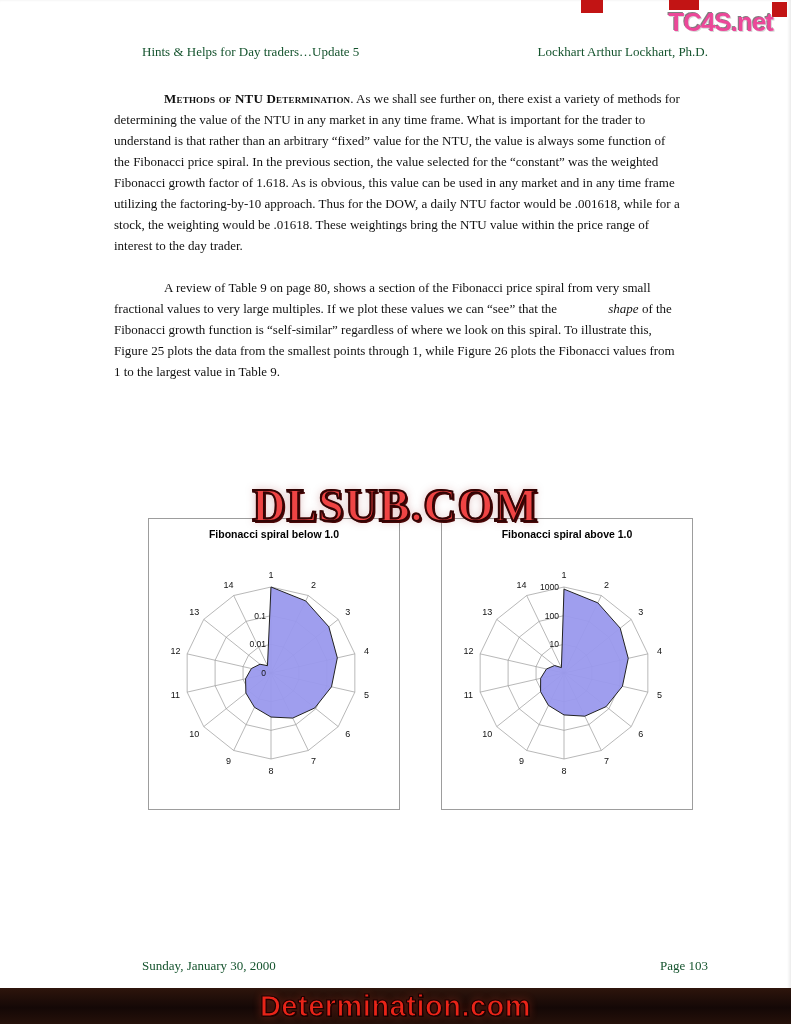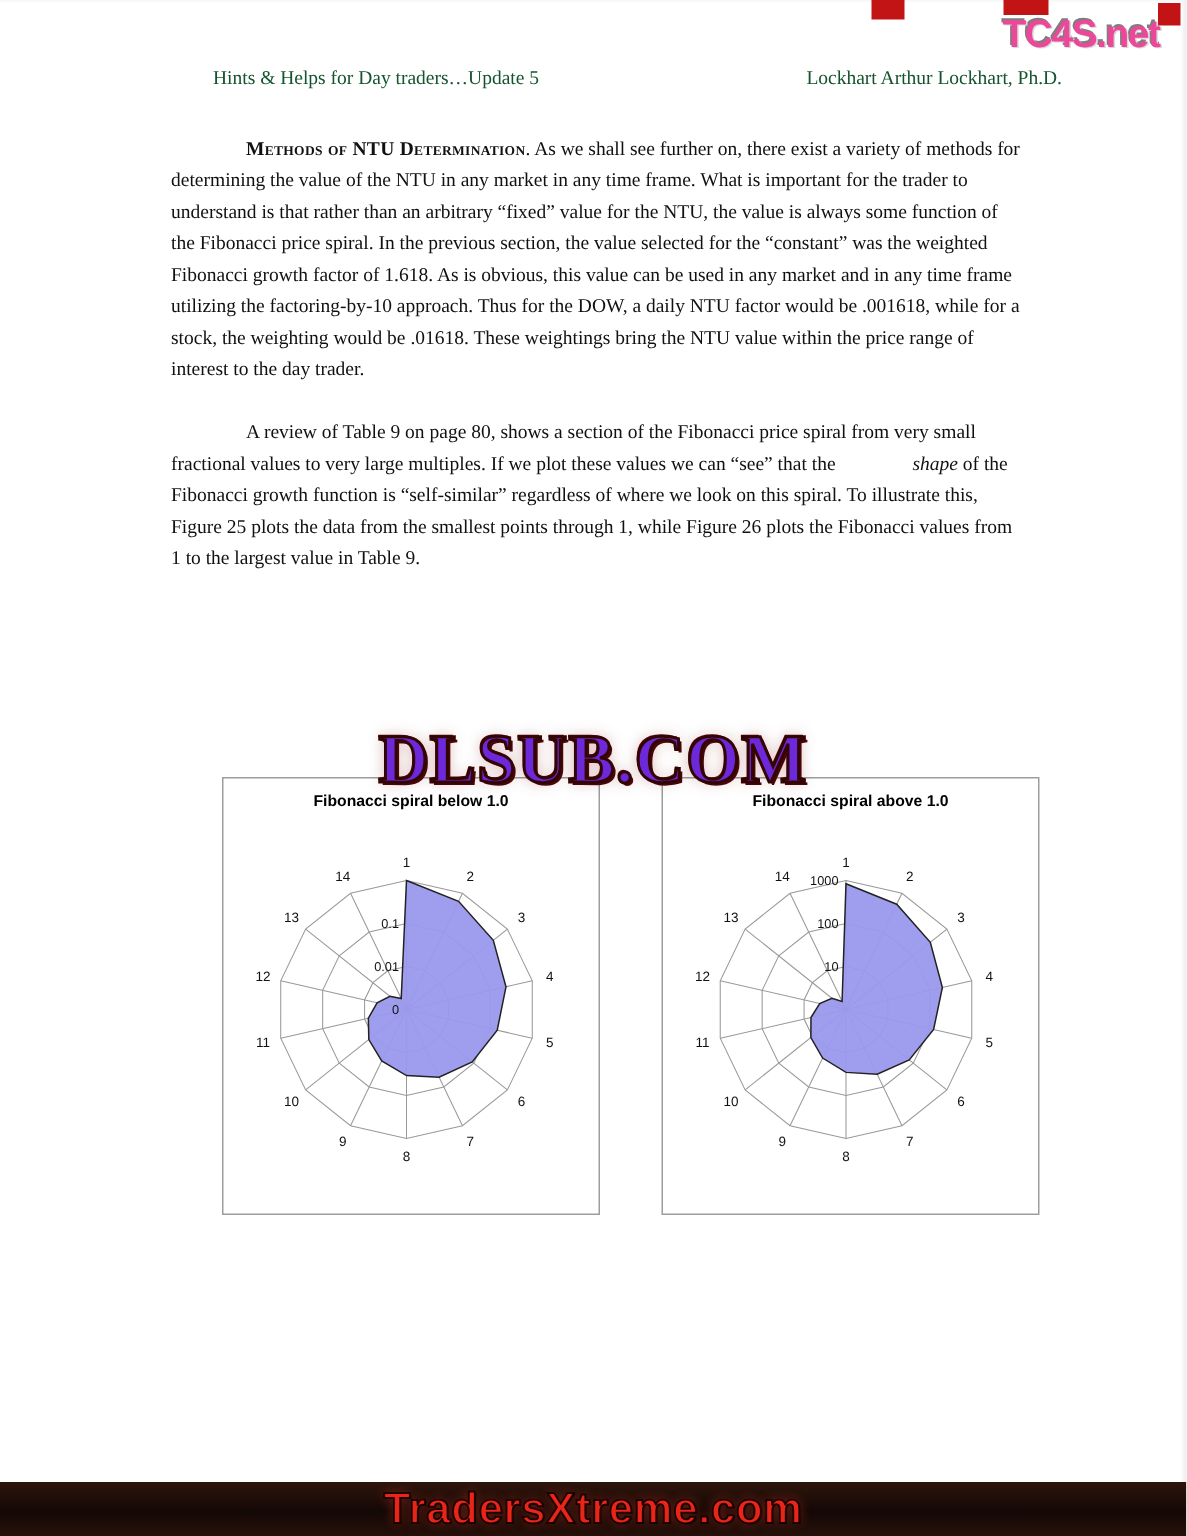--- a/index.html
+++ b/index.html
@@ -38,21 +38,21 @@
     font-size:13px; line-height:21px; text-align:left; }
   .bodytext p { margin:0 0 21px 0; text-indent:50px; }
   .lead { font-weight:bold; font-variant:small-caps; letter-spacing:.2px; }
   .ital { font-style:italic;margin-left:48px; }
 
   
   .dlsub {
     position:absolute; top:479px; left:50%; transform:translateX(-50%);
     z-index:6; white-space:nowrap;
     font-family:"Liberation Serif", serif; font-weight:bold;
-    font-size:46px; letter-spacing:1px; color:#6d28d9;
+    font-size:46px; letter-spacing:1px; color:#ef4444;
     -webkit-text-stroke:2px #330404;
     text-shadow: 2px 2px 0 #4a0606, -1px -1px 0 #5a0808,
                  0 0 10px rgba(130,0,0,.35);
   }
 
   
   .figbox {
     position:absolute; top:518px; width:250px; height:290px;
     background:#fff; border:1px solid #9d9d9d; z-index:2;margin-left:28px;
   }
@@ -185,18 +185,22 @@
         <text x="26.418067489693996" y="112.18404763492305" text-anchor="middle" font-size="9" fill="#111" font-family="&quot;Liberation Sans&quot;, sans-serif">12</text>
         <text x="45.349241458834356" y="72.87305982576979" text-anchor="middle" font-size="9" fill="#111" font-family="&quot;Liberation Sans&quot;, sans-serif">13</text>
         <text x="79.46203821691466" y="45.669012190846814" text-anchor="middle" font-size="9" fill="#111" font-family="&quot;Liberation Sans&quot;, sans-serif">14</text>
         <text x="117" y="48" text-anchor="end" font-size="8.5" fill="#111" font-family="&quot;Liberation Sans&quot;, sans-serif">1000</text>
         <text x="117" y="76.638" text-anchor="end" font-size="8.5" fill="#111" font-family="&quot;Liberation Sans&quot;, sans-serif">100</text>
         <text x="117" y="105.362" text-anchor="end" font-size="8.5" fill="#111" font-family="&quot;Liberation Sans&quot;, sans-serif">10</text>
       </svg>
   </div>
 
 
+  <div class="footer">
+    <span>Sunday, January 30, 2000</span>
+    <span>Page 103</span>
+  </div>
 
   <div class="bottombar">
-    <span class="txt">TradersXtreme.com</span>
+    <span class="txt">Determination.com</span>
   </div>
 
 </div>
 
 </body></html>

